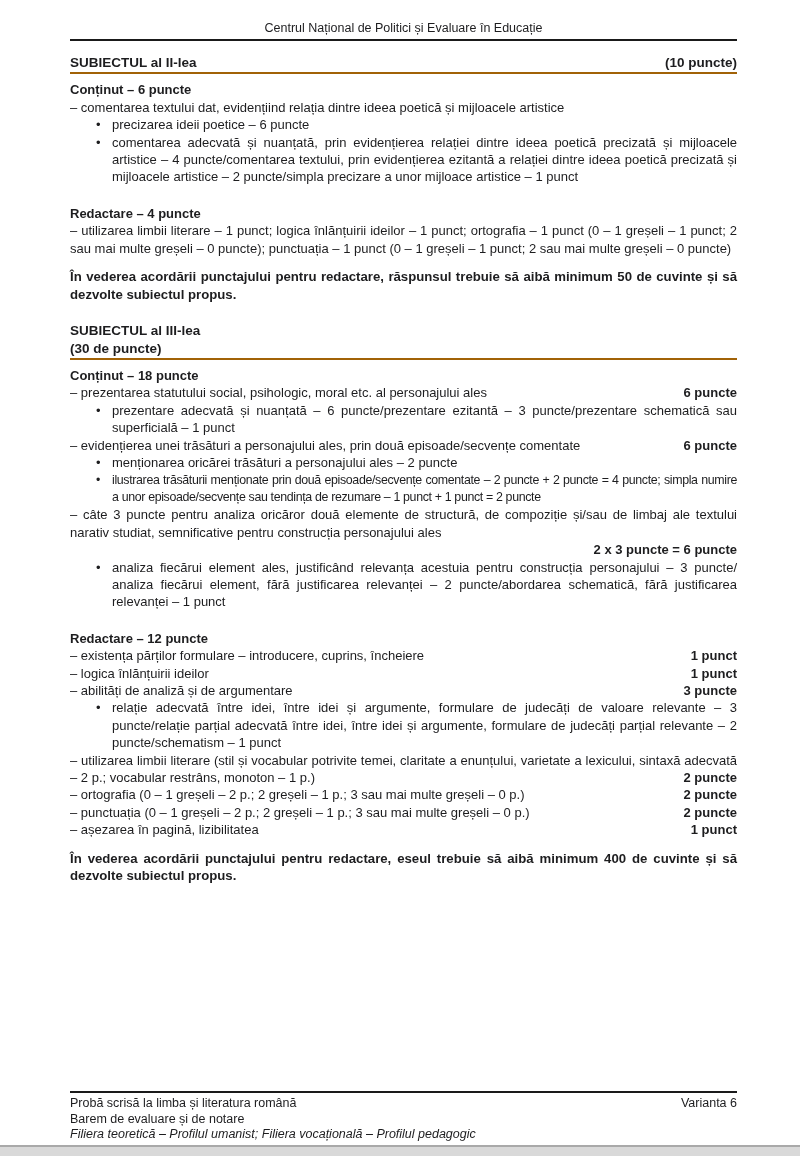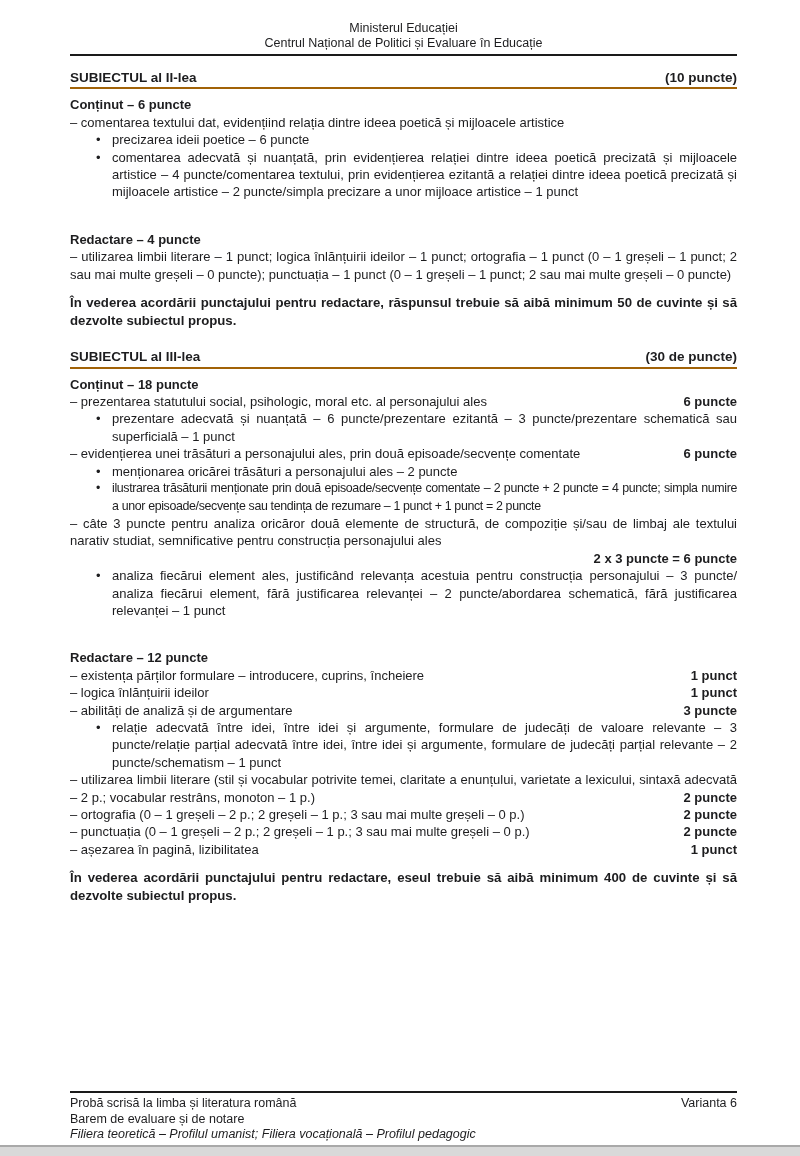--- a/index.html
+++ b/index.html
@@ -42,21 +42,21 @@
     font-weight:bold;
     font-size:13.5px;
     border-bottom:2px solid #a16207;
     padding-bottom:1px;
     margin-top:13px;
   }
   .subheading{
     font-weight:bold;
     margin-top:7px;
   }
-  .subheading.gap{margin-top:30px;}
+  .subheading.gap{margin-top:19px;}
   .just{text-align:justify;}
   .dash-row{
     display:flex;
     justify-content:space-between;
   }
   .dash-row .pts{
     font-weight:bold;
     white-space:nowrap;
   }
   .dash-wrap{
@@ -124,41 +124,40 @@
     border-top:2px solid #a9a9a9;
   }
 </style>
 </head>
 <body>
 
 <div class="page">
   <div class="content">
 
     <div class="doc-header">
-      <div>Ministerul Educației</div>
       <div>Centrul Național de Politici și Evaluare în Educație</div>
     </div>
     <hr class="doc-header-rule">
 
     <div class="section-title">
       <span>SUBIECTUL al II-lea</span>
       <span>(10 puncte)</span>
     </div>
 
     <div class="subheading">Conținut – 6 puncte</div>
     <div class="just">– comentarea textului dat, evidențiind relația dintre ideea poetică și mijloacele artistice</div>
     <div class="bullet">precizarea ideii poetice –  6 puncte</div>
     <div class="bullet">comentarea adecvată și nuanțată, prin evidențierea relației dintre ideea poetică precizată și mijloacele artistice – 4 puncte/comentarea textului, prin evidențierea ezitantă a relației dintre ideea poetică precizată și mijloacele artistice – 2 puncte/simpla precizare a unor mijloace artistice – 1 punct</div>
 
     <div class="subheading gap">Redactare – 4 puncte</div>
     <div class="just">– utilizarea limbii literare – 1 punct; logica înlănțuirii ideilor – 1 punct; ortografia – 1 punct (0 – 1 greșeli – 1 punct; 2 sau mai multe greșeli – 0 puncte); punctuația – 1 punct (0 – 1 greșeli – 1 punct; 2 sau mai multe greșeli – 0 puncte)</div>
 
     <div class="bold-note">În vederea acordării punctajului pentru redactare, răspunsul trebuie să aibă minimum 50 de cuvinte și să dezvolte subiectul propus.</div>
 
-    <div class="section-title" style="margin-top:19px;">
+    <div class="section-title" style="margin-top:19px;flex-direction:column;">
       <span>SUBIECTUL al III-lea</span>
       <span>(30 de puncte)</span>
     </div>
 
     <div class="subheading">Conținut – 18 puncte</div>
 
     <div class="dash-row">
       <span>– prezentarea statutului social, psihologic, moral etc. al personajului ales</span>
       <span class="pts">6 puncte</span>
     </div>

